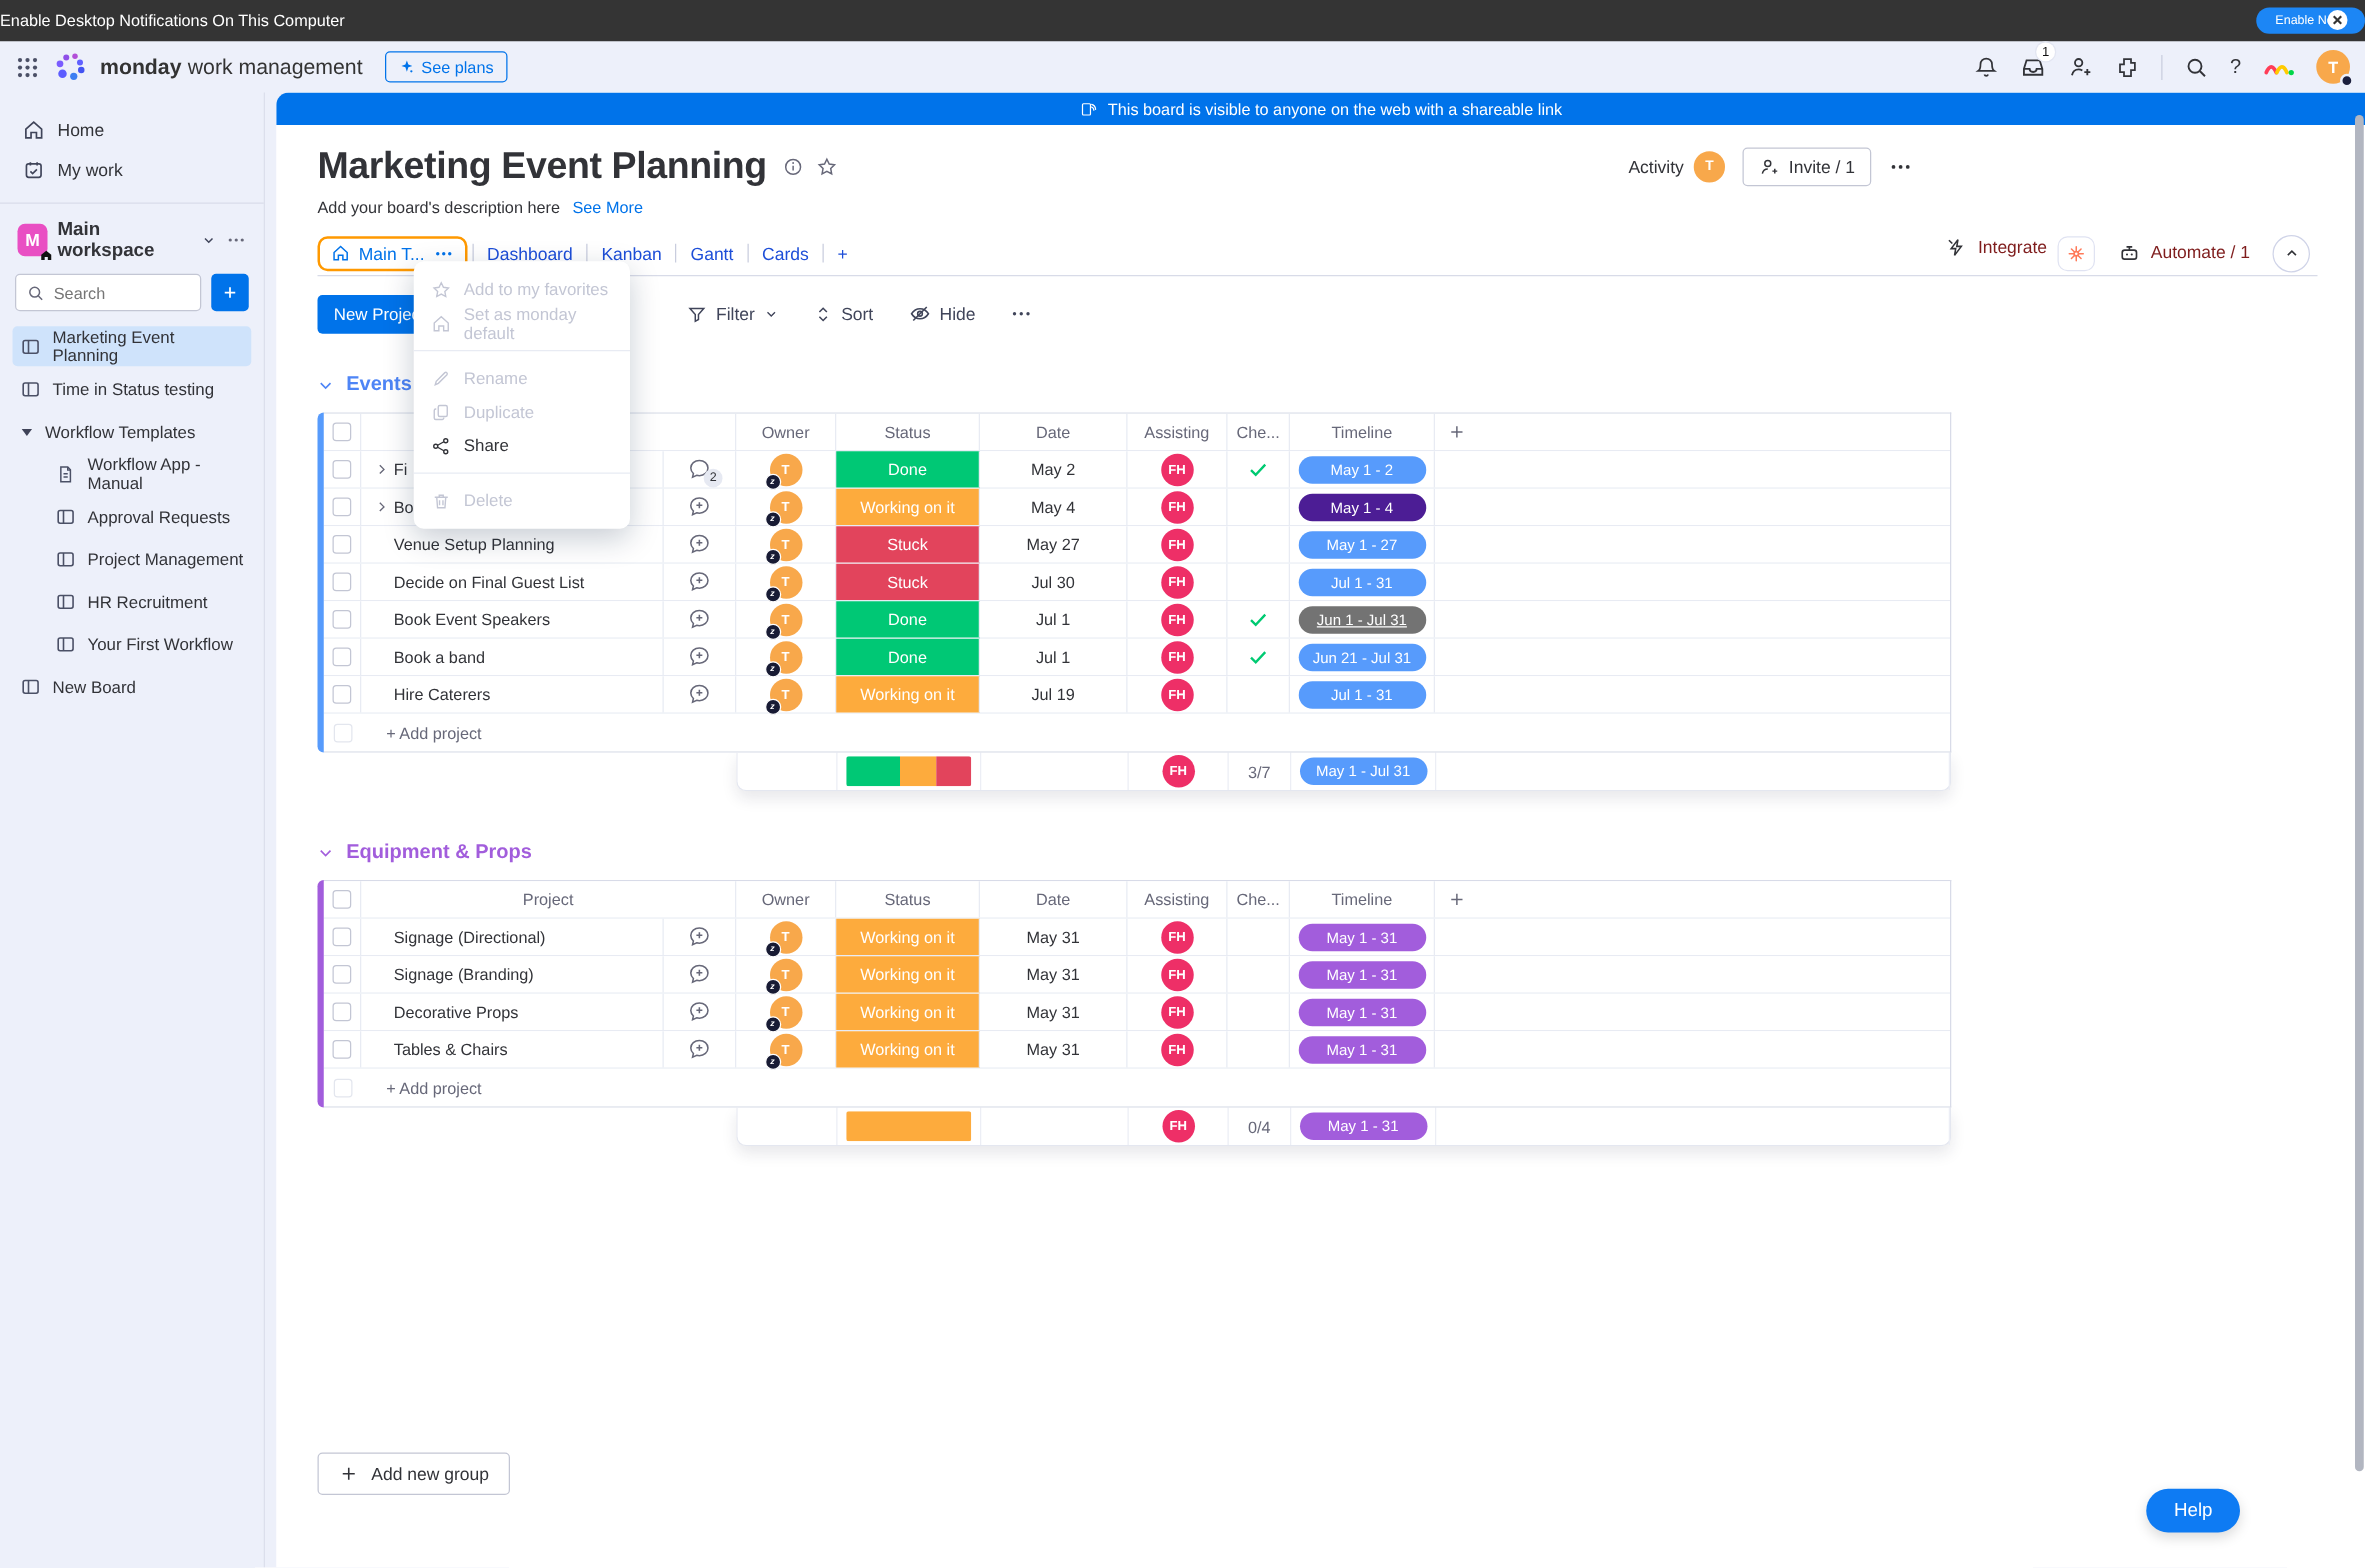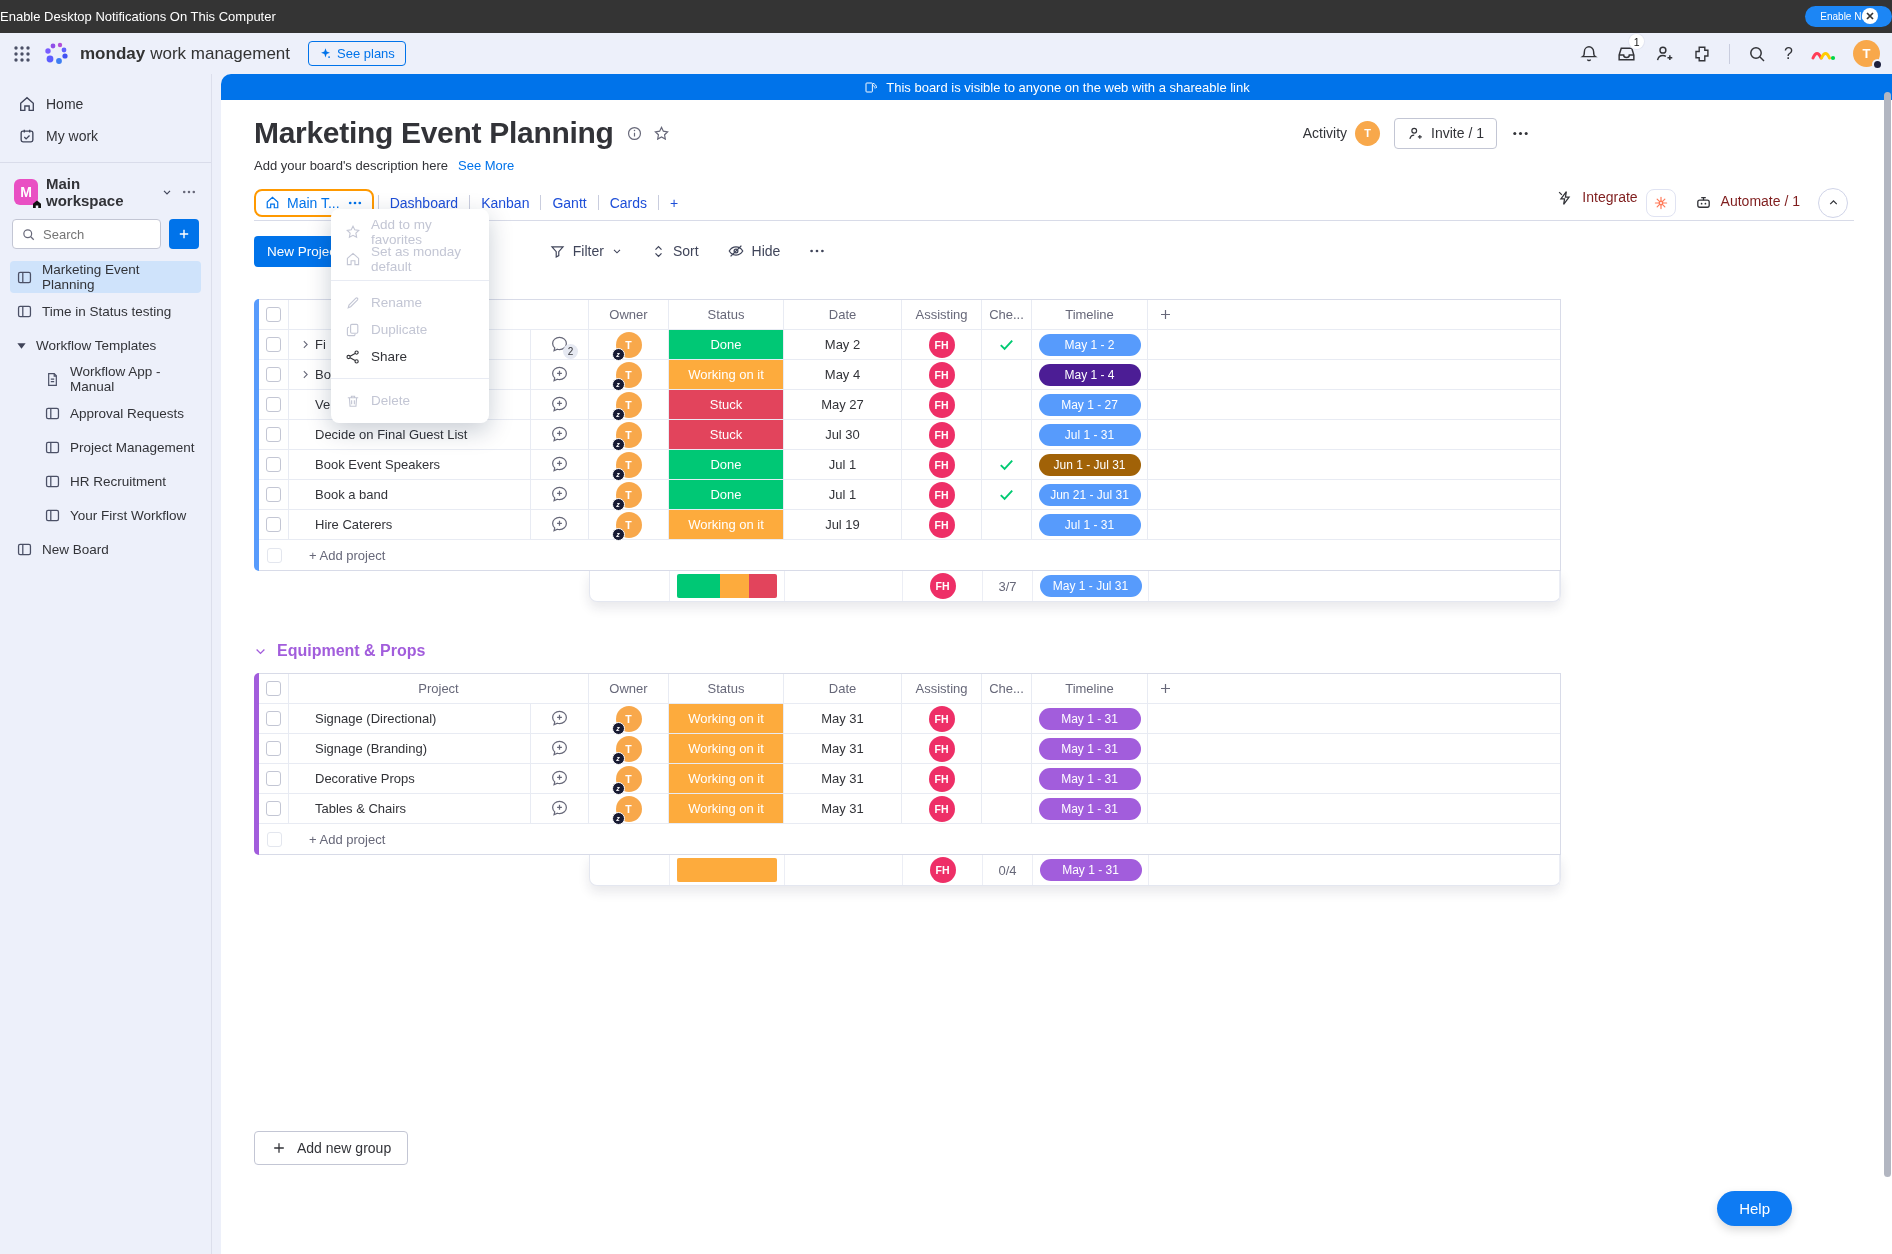--- a/index.html
+++ b/index.html
@@ -114,21 +114,21 @@
 .sumrow{margin-left:335px;width:972px;display:flex;height:31px;background:#fff;border:1px solid #e4e7f0;border-top:none;border-radius:0 0 8px 8px;box-shadow:0 6px 12px rgba(29,33,57,.10)}
 .sumrow .c{border-right:1px solid #eceef5;font-size:13px}
 .battery{width:100px;height:24px;display:flex;border-radius:2px;overflow:hidden}
 .chat-wrap{position:relative;cursor:pointer;display:flex}
 .chat-badge{position:absolute;right:-8px;bottom:-4px;background:#e6e9f2;color:#323338;border-radius:50%;width:15px;height:15px;font-size:10px;display:flex;align-items:center;justify-content:center}
 
 
 .add-group{margin-top:205px;display:inline-flex;align-items:center;gap:10px;border:1px solid #c3c6d4;background:#fff;border-radius:4px;padding:8px 16px;font-size:14px;color:#323338;cursor:pointer;font-family:inherit}
 
 
-.menu{position:absolute;left:331px;top:209px;width:158px;background:#fff;border-radius:8px;box-shadow:0 8px 24px rgba(9,30,66,.22);padding:9px 0;z-index:60}
+.menu{position:absolute;left:331px;top:209px;width:173px;background:#fff;border-radius:8px;box-shadow:0 8px 24px rgba(9,30,66,.22);padding:9px 0;z-index:60}
 .mi{height:27px;display:flex;align-items:center;gap:10px;padding:0 14px;font-size:13.5px;color:#323338;cursor:pointer}
 .mi.dis{color:#c3c6d4;cursor:default}
 .mdiv{height:1px;background:#e8ebf3;margin:8px 0}
 
 
 .help-btn{position:absolute;right:100px;bottom:28px;background:#0e7bf3;color:#fff;border:none;border-radius:18px;padding:9px 22px;font-size:15px;cursor:pointer;box-shadow:0 4px 10px rgba(0,0,0,.15);font-family:inherit}
 .sbtrack{position:absolute;right:0;top:74px;bottom:0;width:9px;background:transparent}
 .sbthumb{position:absolute;right:1px;top:18px;width:7px;height:1085px;background:#b2b6c1;border-radius:4px}
 </style>
 </head>
@@ -539,20 +539,28 @@
                 <circle cx="4" cy="10" r="1.5"></circle>
                 <circle cx="10" cy="10" r="1.5"></circle>
                 <circle cx="16" cy="10" r="1.5"></circle>
               </svg>
             </span>
         </div>
       </div>
 
       <div class="groups" id="groups">
           <section class="group">
+            <div class="gtitle" style="color: rgb(78, 133, 246);">
+              <span class="ic">
+                <svg width="13" height="13" viewBox="0 0 20 20" fill="none" stroke="currentColor" stroke-width="2">
+                  <path d="M4 7l6 6 6-6"></path>
+                </svg>
+              </span>
+              <span>Events</span>
+            </div>
             <div class="tbl">
               <div class="accent" style="background: rgb(87, 155, 252);"></div>
               <div class="tinner">
                 <div class="trow thead">
                   <div class="c c-cb">
                     <span class="cbx"></span>
                   </div>
                   <div class="c c-namehead">
                     <span>Project</span>
                   </div>
@@ -794,21 +802,21 @@
                     </span>
                   </div>
                   <div class="c c-check">
                     <span class="ic">
                       <svg width="19" height="19" viewBox="0 0 20 20" fill="none" stroke="#00ca72" stroke-width="2">
                         <path d="M4 10.6l4 4 8-8.6"></path>
                       </svg>
                     </span>
                   </div>
                   <div class="c c-tl">
-                    <span class="pill" style="background: #a16207;">
+                    <span class="pill" style="background: #737373; text-decoration: underline;">
                       <span>Jun 1 - Jul 31</span>
                     </span>
                   </div>
                   <div class="c c-plus"></div>
                 </div>
                 <div class="trow">
                   <div class="c c-cb">
                     <span class="cbx"></span>
                   </div>
                   <div class="c c-name">

